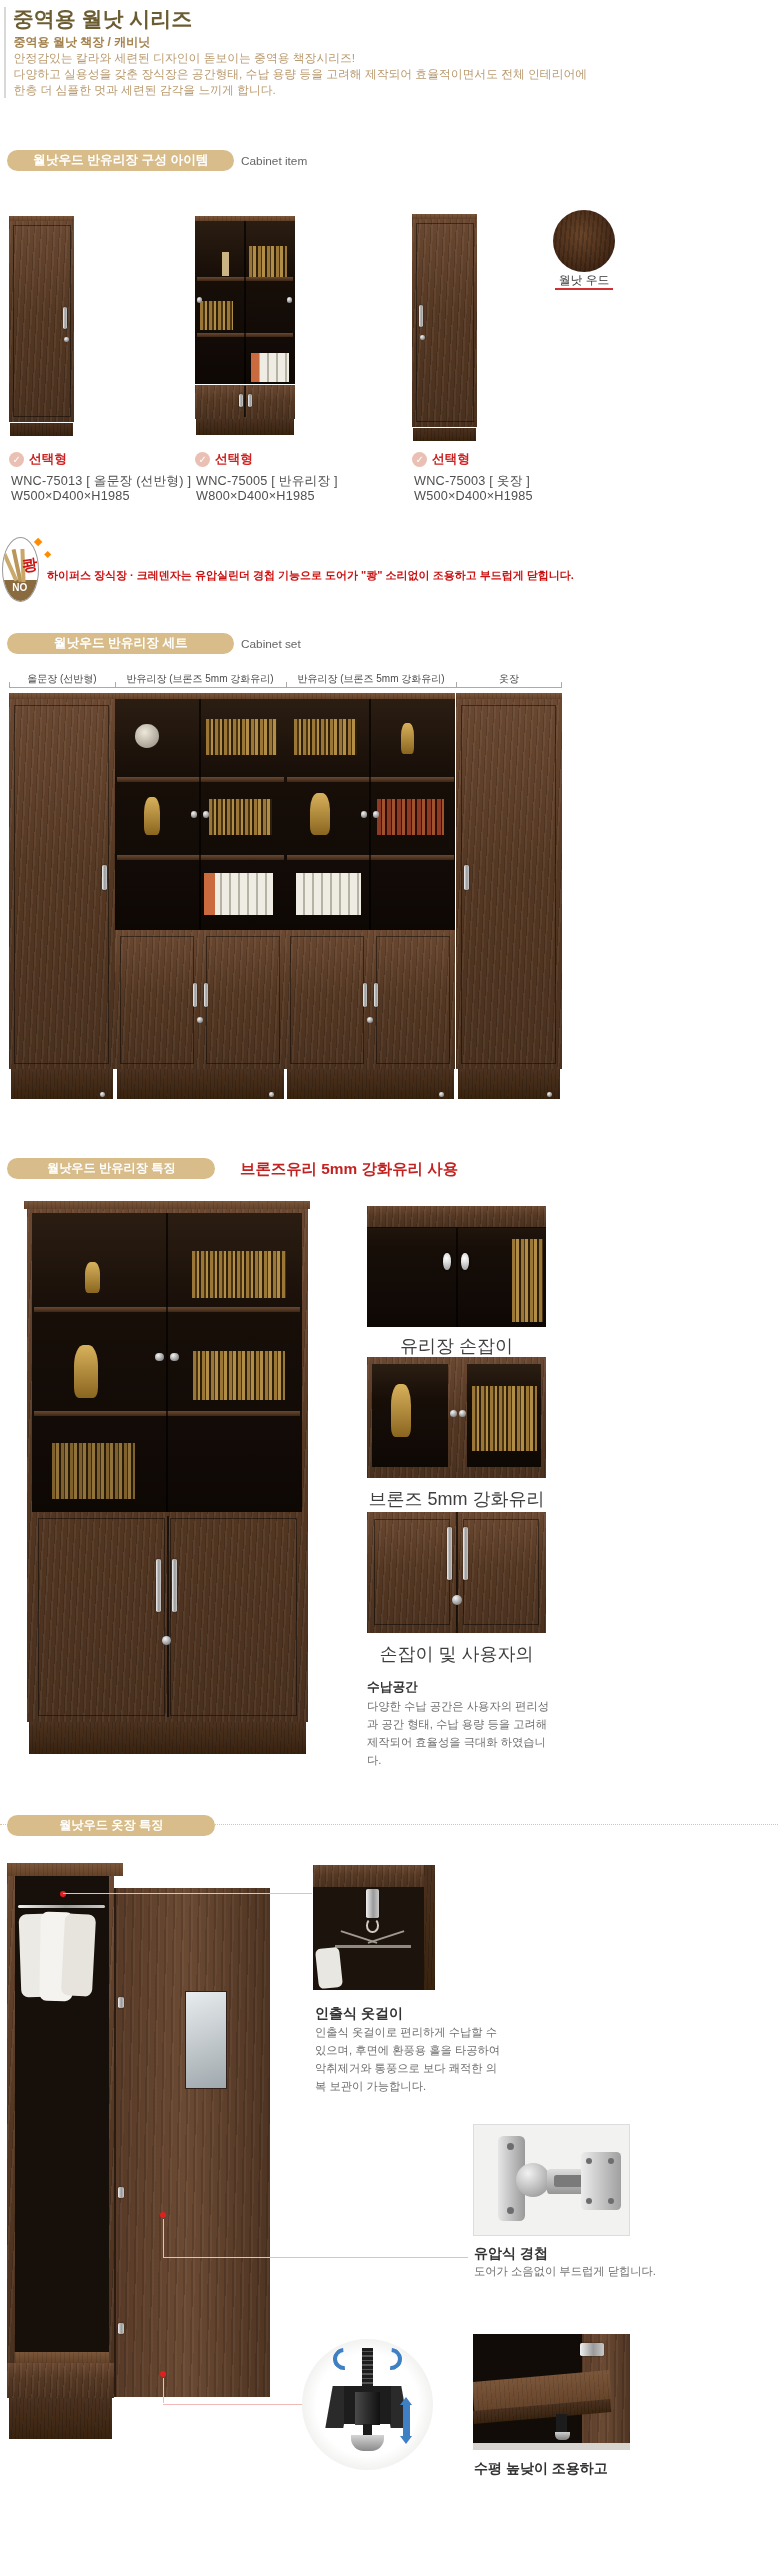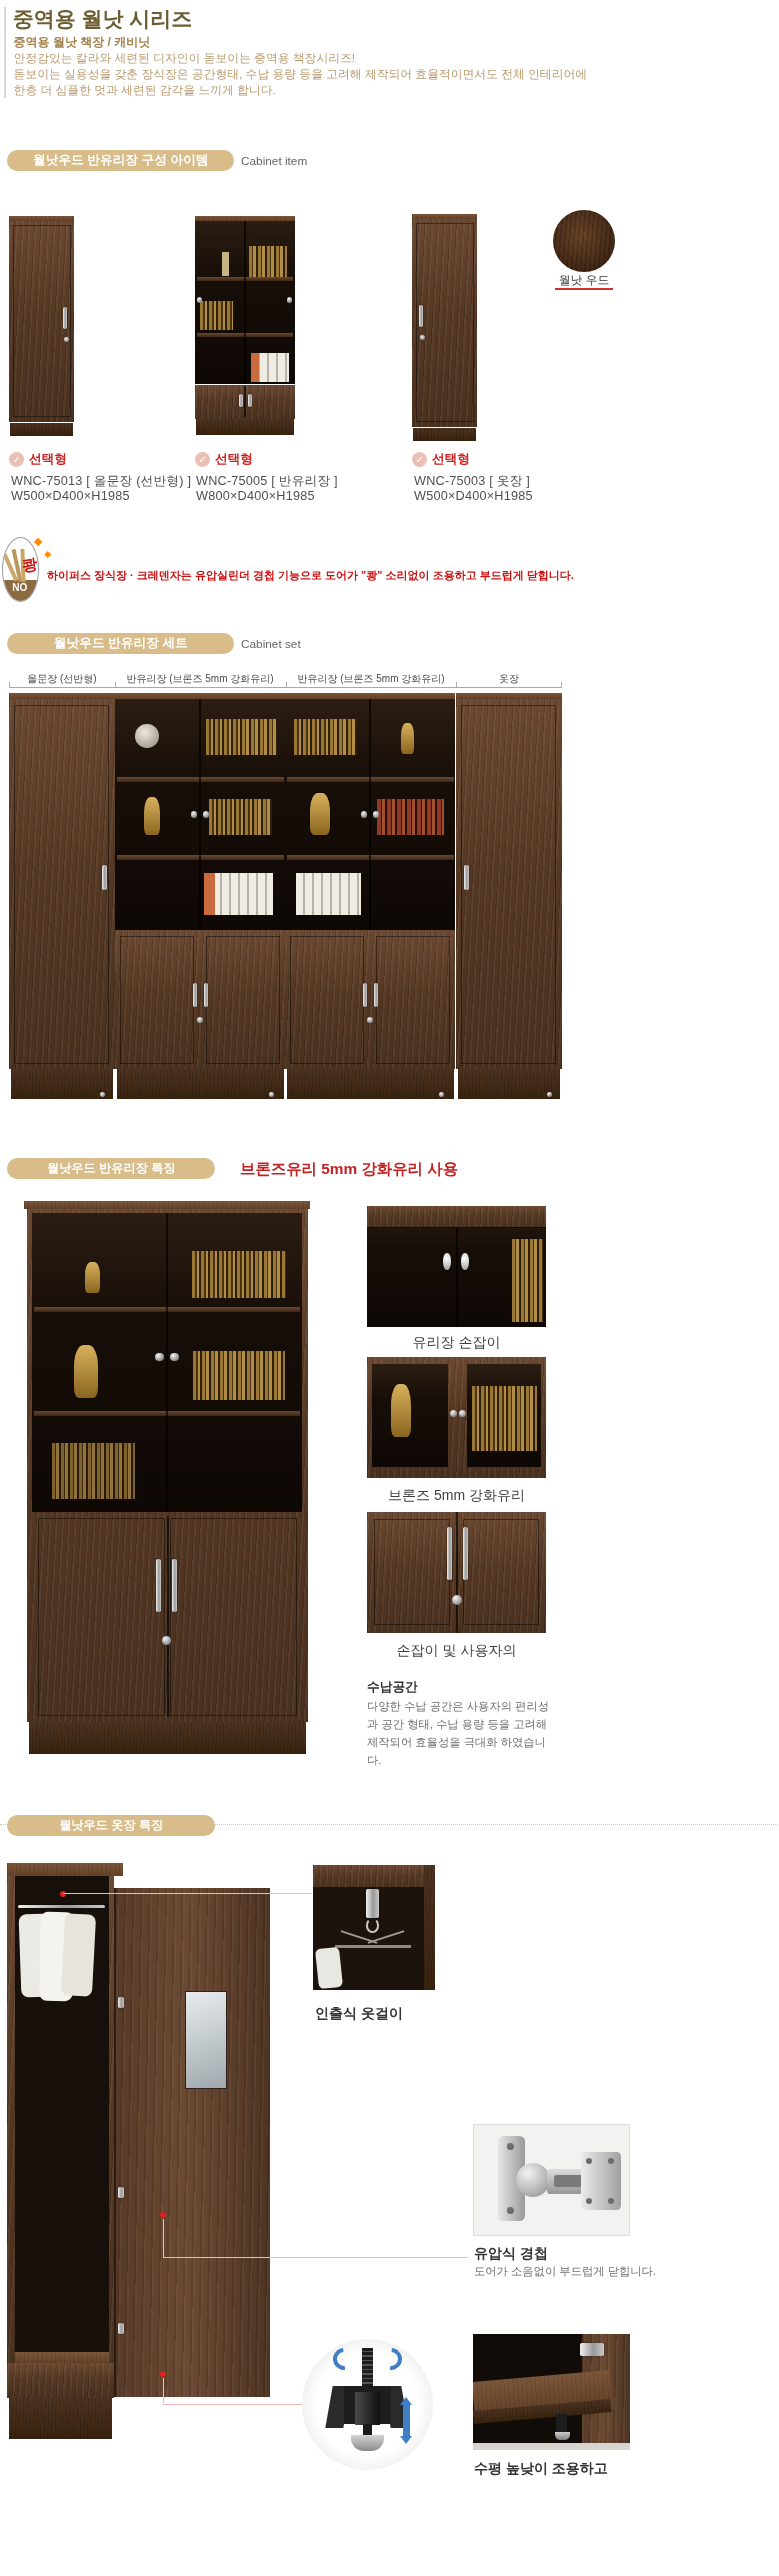--- a/index.html
+++ b/index.html
@@ -19,39 +19,39 @@
   .handle{background:linear-gradient(90deg,#f0f0f0,#9a9a9a 55%,#c8c8c8);border-radius:1.8px;box-shadow:0 0 1.8px rgba(0,0,0,.6)}
   .knob{border-radius:50%;background:radial-gradient(circle at 35% 30%,#f5f5f5,#8d8d8d 70%,#6f6f6f)}
   .gold{background:linear-gradient(180deg,#d8b15c,#8a651f);border-radius:40% 40% 20% 20%}
   .books{background:repeating-linear-gradient(90deg,#9a7736 0 2.7px,#4a3312 2.7px 4.5px,#b28d45 4.5px 7.3px,#2e1f0a 7.3px 9px)}
   .books-red{background:repeating-linear-gradient(90deg,#8d3a26 0 3.6px,#3c160c 3.6px 5.4px,#a0522d 5.4px 8.2px,#2e0f07 8.2px 10px)}
   .binders{background:repeating-linear-gradient(90deg,#efece4 0 7.3px,#b7b2a6 7.3px 9px)}
   .badge-circle{width:15.4px;height:15.4px;border-radius:50%;background:#eac0b4;color:#fff;font-size:10px;font-weight:bold;text-align:center;line-height:15.4px}
   .badge-label{color:#ce2222;font-weight:bold;font-size:12.7px;margin-left:4.5px}
   .badge{display:flex;align-items:center}
   .code{font-size:12.7px;color:#4f4f4f;letter-spacing:0.2px}
-  .cap{font-size:14px;color:#3f3f3f;text-align:center}
+  .cap{font-size:18px;color:#3f3f3f;text-align:center}
   .fe-title{font-size:14px;font-weight:bold;color:#333}
   .fe-body{font-size:11.3px;color:#6e6e6e;line-height:1.6;word-break:break-all}
   .pink{background:#f2b9b9}
   .reddot{width:6.3px;height:6.3px;border-radius:50%;background:#e01f1f}
   .frame{border:0.9px solid rgba(0,0,0,.45)}
   .col-label{font-size:10px;color:#4a4a4a;text-align:center}
   .tick{width:0.9px;height:6.3px;background:#aaa}
 </style>
 </head>
 <body>
 
 <div id="page">
 
   <div class="abs" style="left:3.6px;top:7.3px;width:2.7px;height:91px;background:#d8d8d8"></div>
   <div class="abs" style="left:12.7px;top:5.4px;font-size:21px;font-weight:bold;color:#6b5c31">중역용 월낫 시리즈</div>
   <div class="abs" style="left:13.6px;top:34px;font-size:12px;font-weight:bold;color:#a3824e">중역용 월낫 책장 / 캐비닛</div>
   <div class="abs" style="left:13.6px;top:51px;font-size:11.8px;color:#b99a6f">안정감있는 칼라와 세련된 디자인이 돋보이는 중역용 책장시리즈!</div>
-  <div class="abs" style="left:13.6px;top:67px;font-size:11.8px;color:#b99a6f">돋보이는 실용성을 갖춘 장식장은 공간형태, 수납 용량 등을 고려해 제작되어 효율적이면서도 전체 인테리어에</div>
+  <div class="abs" style="left:13.6px;top:67px;font-size:11.8px;color:#b99a6f">다양하고 실용성을 갖춘 장식장은 공간형태, 수납 용량 등을 고려해 제작되어 효율적이면서도 전체 인테리어에</div>
   <div class="abs" style="left:13.6px;top:83px;font-size:11.8px;color:#b99a6f">한층 더 심플한 멋과 세련된 감각을 느끼게 합니다.</div>
 
   <div class="abs pill" style="left:7.3px;top:150px;width:227px">월낫우드 반유리장 구성 아이템</div>
   <div class="abs sec-sub" style="left:241px;top:154px">Cabinet item</div>
 
   <div class="abs" style="left:9px;top:216px;width:65px;height:219px">
     <div class="abs wood-lt" style="left:0;top:0;width:65px;height:5.4px"></div>
     <div class="abs wood" style="left:0;top:5.4px;width:65px;height:201px"></div>
     <div class="abs frame" style="left:3.6px;top:9px;width:58px;height:192px"></div>
     <div class="abs handle" style="left:54px;top:91px;width:3.6px;height:22px"></div>
@@ -299,20 +299,21 @@
     <div class="abs" style="left:27px;top:71px;width:38px;height:1.8px;background:#a09a90;transform:rotate(18deg)"></div>
     <div class="abs" style="left:54px;top:71px;width:38px;height:1.8px;background:#a09a90;transform:rotate(-18deg)"></div>
     <div class="abs" style="left:22px;top:80px;width:76px;height:2.7px;background:#8f8a80"></div>
     <div class="abs" style="left:3.6px;top:83px;width:23.6px;height:40px;background:#e9e7e1;border-radius:5.4px;transform:rotate(-6deg)"></div>
   </div>
 
   <div class="abs reddot" style="left:60px;top:1891px"></div>
   <div class="abs pink" style="left:63px;top:1893px;width:249px;height:0.9px"></div>
 
   <div class="abs fe-title" style="left:315px;top:2005px">인출식 옷걸이</div>
+  <div class="abs fe-body" style="left:315px;top:2023px;width:187px">인출식 옷걸이로 편리하게 수납할 수 있으며, 후면에 환풍용 홀을 타공하여 악취제거와 통풍으로 보다 쾌적한 의복 보관이 가능합니다.</div>
 
   <div class="abs" style="left:473px;top:2124px;width:157px;height:112px;background:#f2f2f0;border:0.9px solid #ddd">
     <div class="abs" style="left:23.6px;top:11px;width:27px;height:85px;border-radius:5.4px;background:linear-gradient(90deg,#e6e6e6,#9a9a9a)"></div>
     <div class="abs" style="left:33px;top:18px;width:7.3px;height:7.3px;border-radius:50%;background:#6d6d6d"></div>
     <div class="abs" style="left:33px;top:82px;width:7.3px;height:7.3px;border-radius:50%;background:#6d6d6d"></div>
     <div class="abs" style="left:42px;top:38px;width:34px;height:34px;border-radius:50%;background:radial-gradient(circle at 35% 30%,#f2f2f2,#8a8a8a)"></div>
     <div class="abs" style="left:73px;top:44px;width:53px;height:25px;background:linear-gradient(180deg,#dedede,#969696);border-radius:3.6px"></div>
     <div class="abs" style="left:80px;top:50px;width:38px;height:11.8px;background:#7a7a7a;border-radius:2.7px"></div>
     <div class="abs" style="left:107px;top:27px;width:40px;height:58px;border-radius:4.5px;background:linear-gradient(90deg,#ececec,#a0a0a0)"></div>
     <div class="abs" style="left:112px;top:33px;width:6.3px;height:6.3px;border-radius:50%;background:#6d6d6d"></div>

